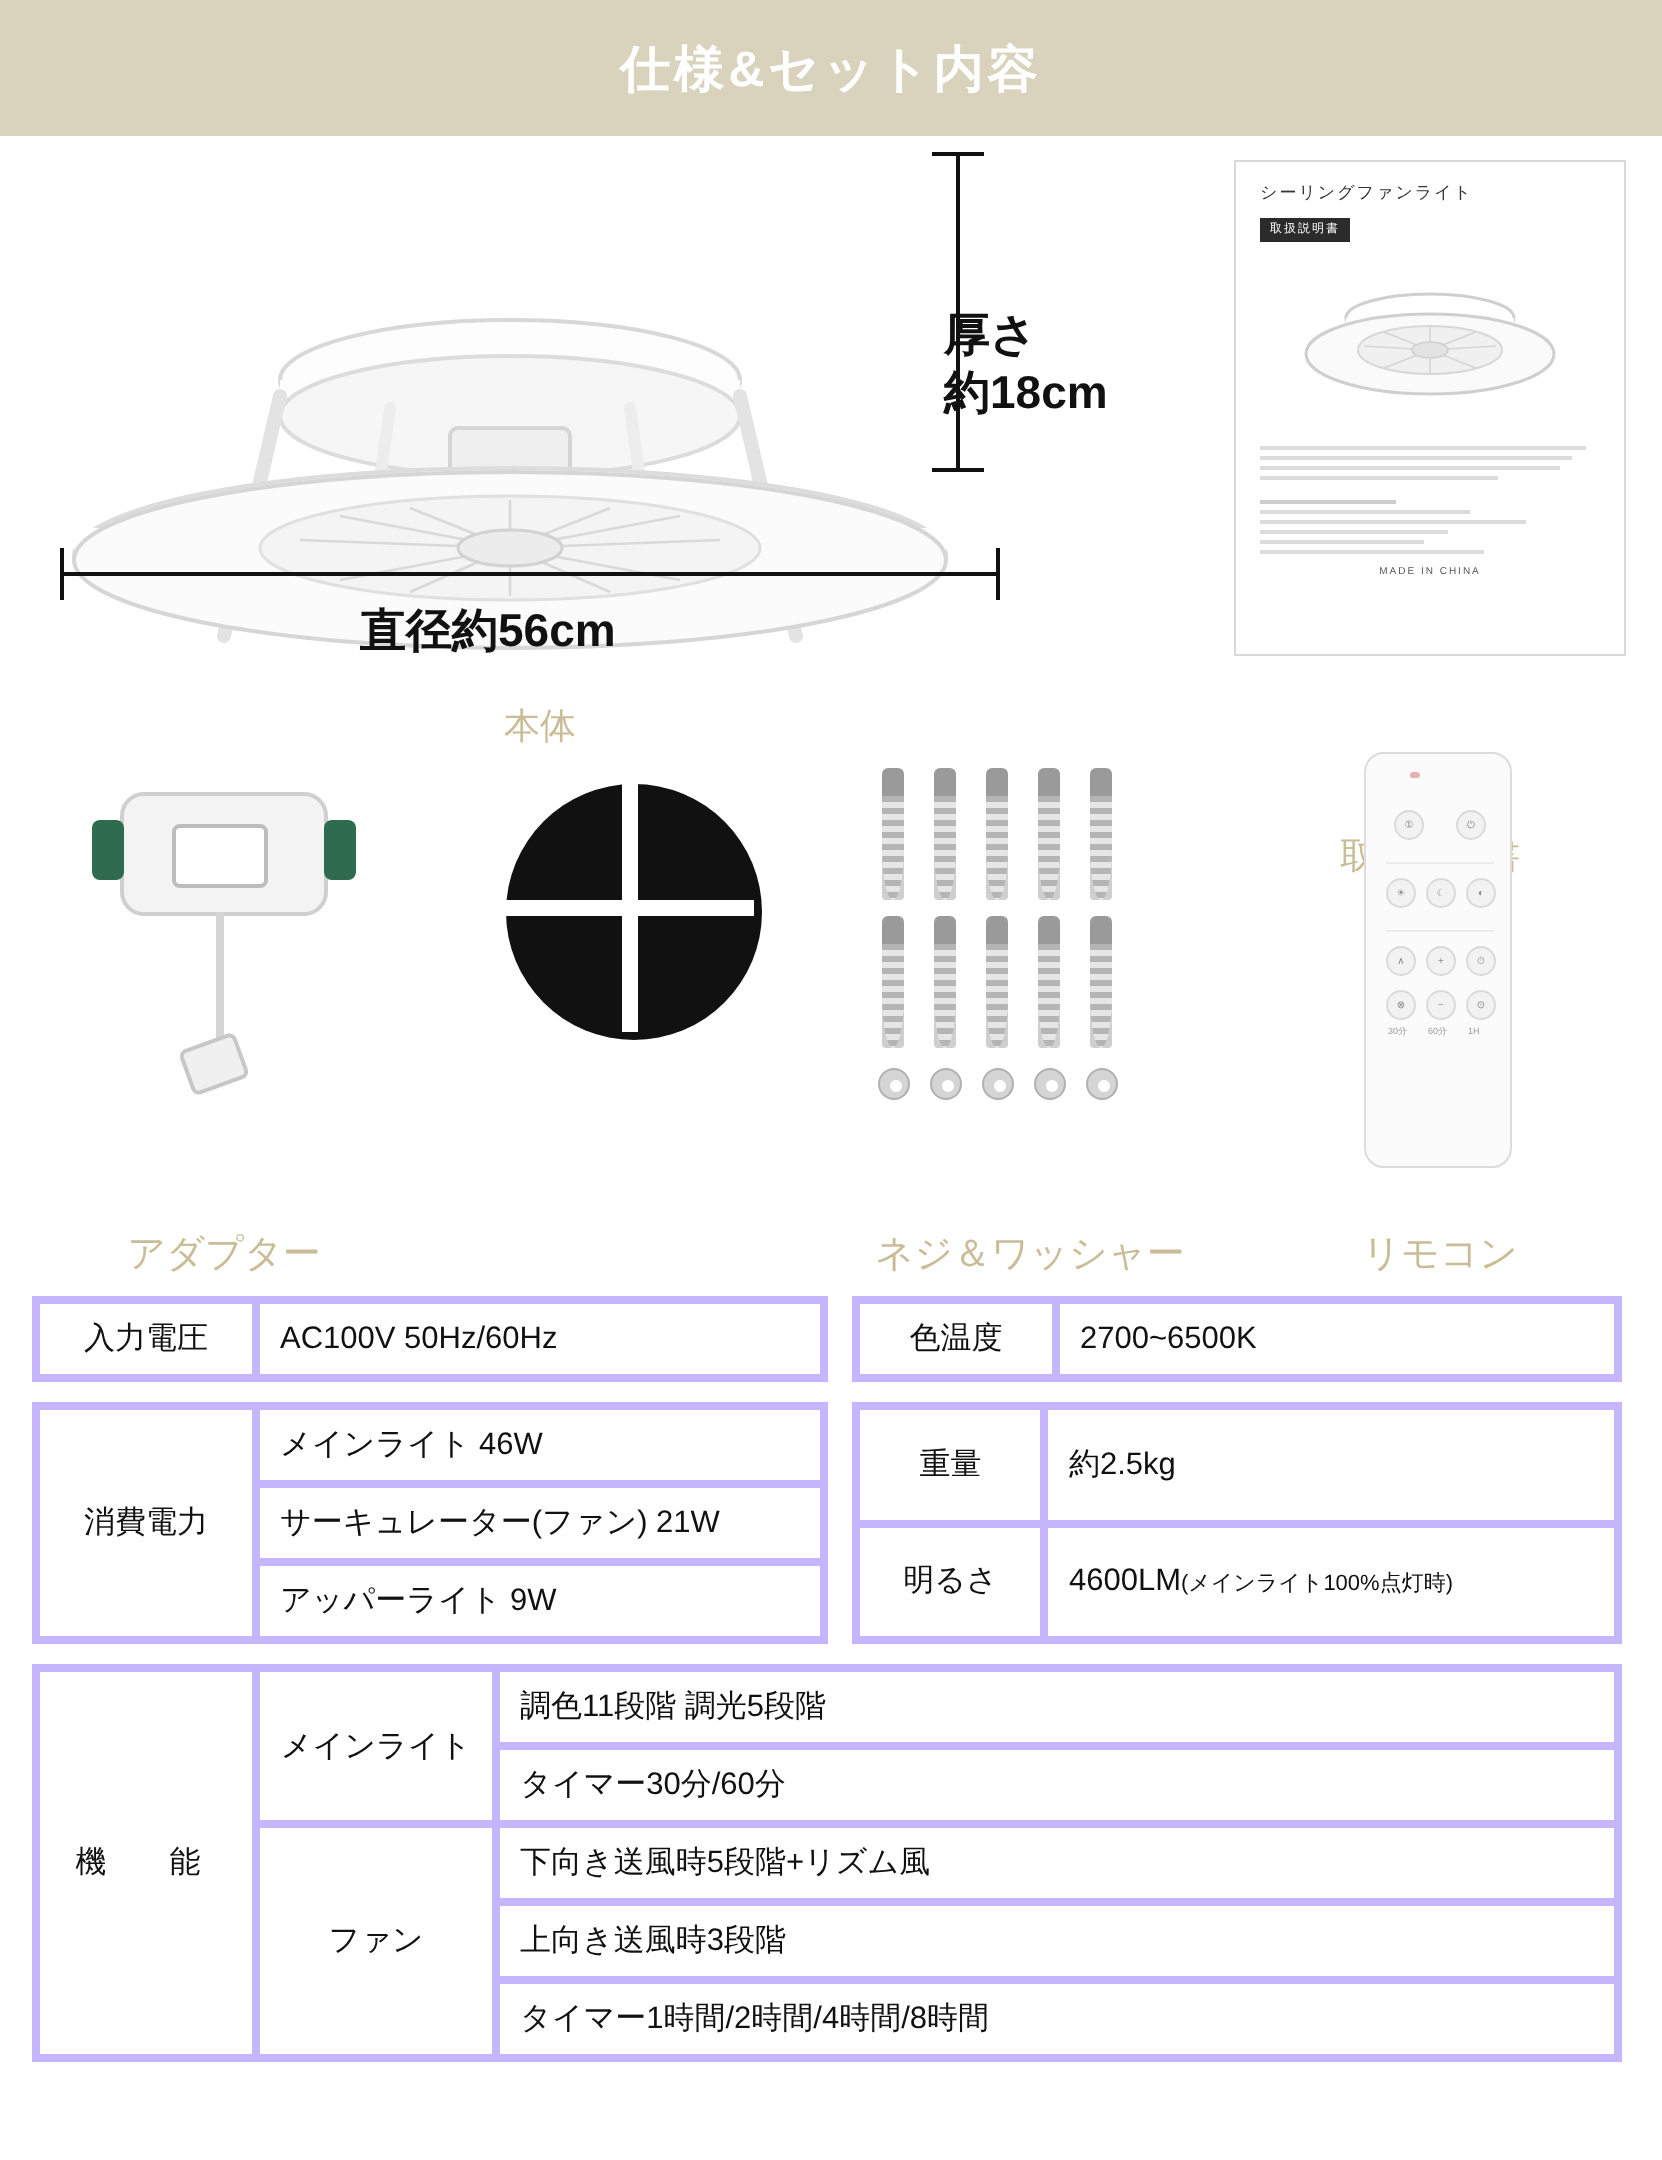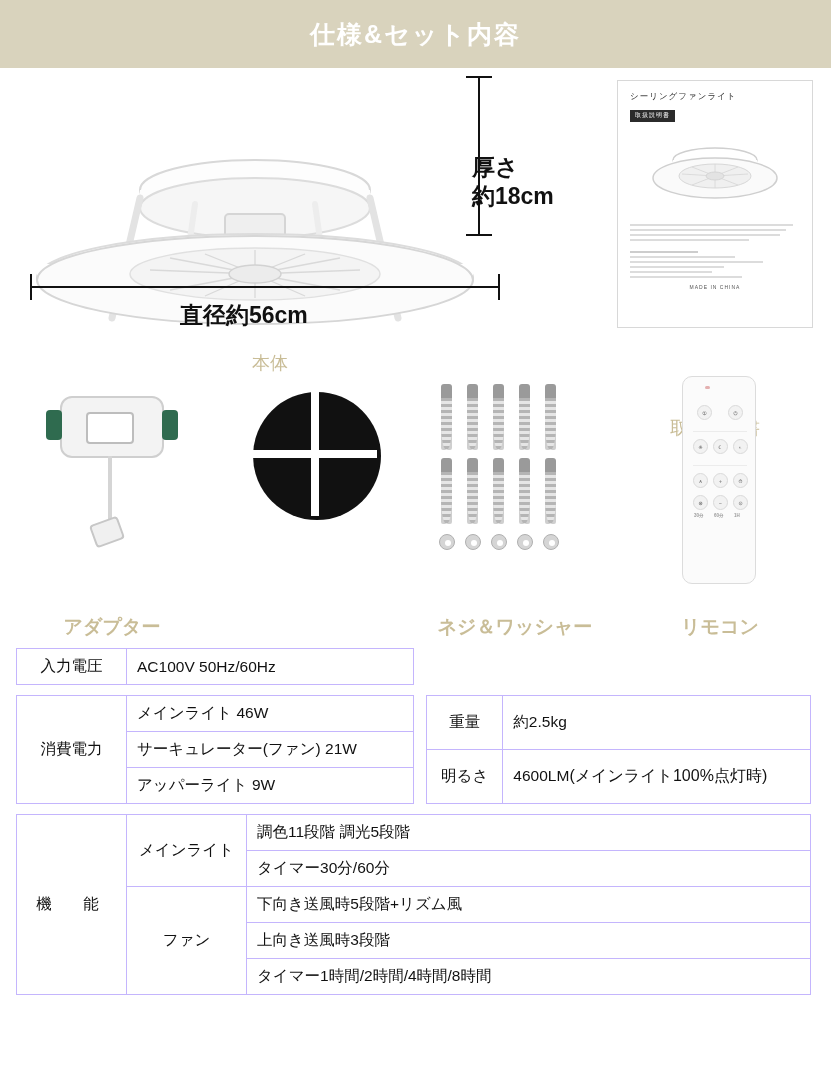--- a/index.html
+++ b/index.html
@@ -144,21 +144,20 @@
   .manual-foot { margin-top: 10px; font-size: 5px; color: #777; line-height: 1.7; }
   .manual-made { text-align: center; font-size: 5px; color: #555; margin-top: 6px; letter-spacing: 1px; }
 
   .cap-manual { left: 627px; top: 348px; width: 176px; }
 
   
   .parts {
     position: relative;
     width: 831px;
     height: 280px;
-    font-weight: bold;
   }
   .part {
     position: absolute;
     top: 0;
     width: 200px;
     height: 280px;
   }
   .part .art { position: relative; width: 200px; height: 235px; }
   .part .cap {
     position: absolute;
@@ -254,34 +253,34 @@
   .tables {
     position: relative;
     width: 831px;
     padding: 0 16px;
   }
   table {
     border-collapse: collapse;
     font-size: 15.5px;
   }
   td {
-    border: 1px solid #c4b5fd;
+    border: 4px solid #c4b5fd;
     padding: 7px 10px;
     vertical-align: middle;
   }
   .lbl { text-align: center; white-space: nowrap; }
   .t-row { display: flex; gap: 12px; margin-bottom: 10px; }
 
   .tbl-a { width: 398px; }
   .tbl-b { width: 385px; }
   .tbl-c { width: 398px; }
   .tbl-d { width: 385px; }
   .tbl-e { width: 795px; }
 
-  .small-note { font-size: 16px; }
+  .small-note { font-size: 11px; }
   .fn-lbl { letter-spacing: 8px; }
 </style>
 </head>
 <body>
 
 <div class="header">
   <div class="header-title">仕様&amp;セット内容</div>
 </div>
 
 <div class="hero">
@@ -444,20 +443,28 @@
 </div>
 
 <div class="tables">
 
   <div class="t-row">
     <table class="tbl-a">
       <tbody>
           <tr>
         <td class="lbl" style="width:110px">入力電圧</td>
         <td>AC100V 50Hz/60Hz</td>
+      </tr>
+    </tbody>
+      </table>
+    <table class="tbl-b">
+      <tbody>
+          <tr>
+        <td class="lbl" style="width:100px">色温度</td>
+        <td>2700~6500K</td>
       </tr>
     </tbody>
       </table>
   </div>
 
   <div class="t-row">
     <table class="tbl-c">
       <tbody>
           <tr>
         <td class="lbl" rowspan="3" style="width:110px">消費電力</td>

